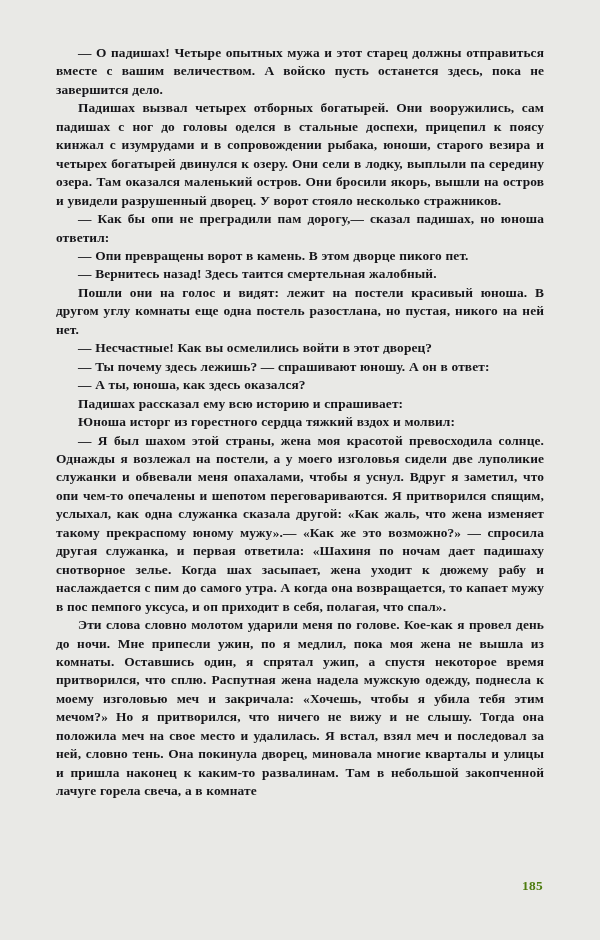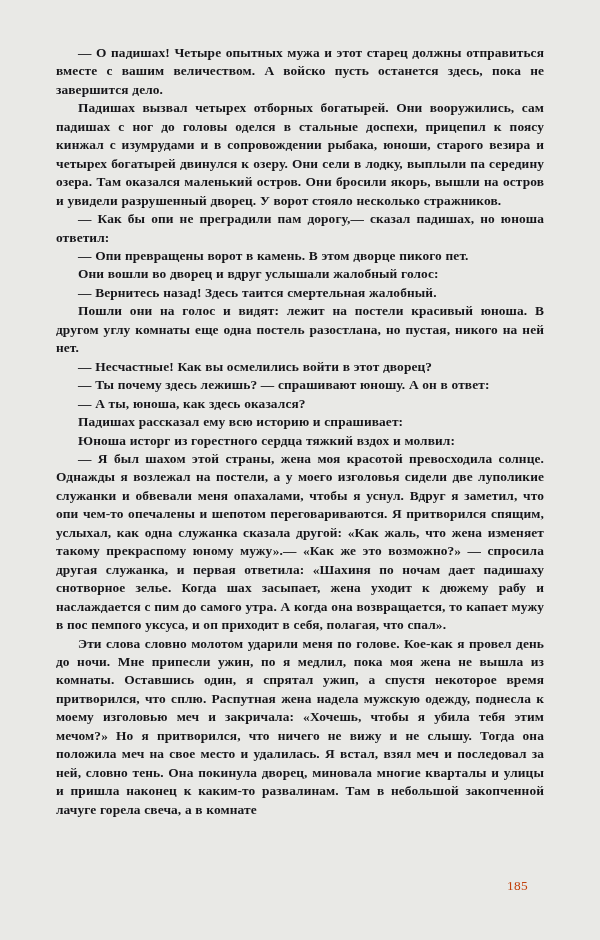--- a/index.html
+++ b/index.html
@@ -37,40 +37,39 @@
     font-weight: bold;
     letter-spacing: 0.1px;
     word-spacing: 0.2px;
     -webkit-font-smoothing: none;
   }
   .para.indent {
     text-indent: 22px;
   }
   .page-number {
     position: absolute;
-    right: 72px;
+    right: 57px;
     top: 878px;
     font-size: 13.4px;
-    font-weight: normal;
-    color: #c2410c;
+    font-weight: bold;
+    color: #4d7c0f;
     font-family: "Liberation Serif", "DejaVu Serif", serif;
     letter-spacing: 0.3px;
   }
 </style>
 </head>
 <body>
 
 <div class="page">
 
   <div class="text-block">
     <p class="para indent">— О падишах! Четыре опытных мужа и этот старец должны отправиться вместе с вашим величеством. А войско пусть останется здесь, пока не завершится дело.</p>
     <p class="para indent">Падишах вызвал четырех отборных богатырей. Они вооружились, сам падишах с ног до головы оделся в стальные доспехи, прицепил к поясу кинжал с изумрудами и в сопровождении рыбака, юноши, старого везира и четырех богатырей двинулся к озеру. Они сели в лодку, выплыли па середину озера. Там оказался маленький остров. Они бросили якорь, вышли на остров и увидели разрушенный дворец. У ворот стояло несколько стражников.</p>
     <p class="para indent">— Как бы опи не преградили пам дорогу,— сказал падишах, но юноша ответил:</p>
     <p class="para indent">— Опи превращены ворот в камень. В этом дворце пикого пет.</p>
-    <p class="para indent">Они вошли во дворец и вдруг услышали жалобный голос:</p>
     <p class="para indent">— Вернитесь назад! Здесь таится смертельная жалобный.</p>
     <p class="para indent">Пошли они на голос и видят: лежит на постели красивый юноша. В другом углу комнаты еще одна постель разостлана, но пустая, никого на ней нет.</p>
     <p class="para indent">— Несчастные! Как вы осмелились войти в этот дворец?</p>
     <p class="para indent">— Ты почему здесь лежишь? — спрашивают юношу. А он в ответ:</p>
     <p class="para indent">— А ты, юноша, как здесь оказался?</p>
     <p class="para indent">Падишах рассказал ему всю историю и спрашивает:</p>
     <p class="para indent">Юноша исторг из горестного сердца тяжкий вздох и молвил:</p>
     <p class="para indent">— Я был шахом этой страны, жена моя красотой превосходила солнце. Однажды я возлежал на постели, а у моего изголовья сидели две луполикие служанки и обвевали меня опахалами, чтобы я уснул. Вдруг я заметил, что опи чем-то опечалены и шепотом переговариваются. Я притворился спящим, услыхал, как одна служанка сказала другой: «Как жаль, что жена изменяет такому прекраспому юному мужу».— «Как же это возможно?» — спросила другая служанка, и первая ответила: «Шахиня по ночам дает падишаху снотворное зелье. Когда шах засыпает, жена уходит к дюжему рабу и наслаждается с пим до самого утра. А когда она возвращается, то капает мужу в пос пемпого уксуса, и оп приходит в себя, полагая, что спал».</p>
     <p class="para indent">Эти слова словно молотом ударили меня по голове. Кое-как я провел день до ночи. Мне припесли ужин, по я медлил, пока моя жена не вышла из комнаты. Оставшись один, я спрятал ужип, а спустя некоторое время притворился, что сплю. Распутная жена надела мужскую одежду, поднесла к моему изголовью меч и закричала: «Хочешь, чтобы я убила тебя этим мечом?» Но я притворился, что ничего не вижу и не слышу. Тогда она положила меч на свое место и удалилась. Я встал, взял меч и последовал за ней, словно тень. Она покинула дворец, миновала многие кварталы и улицы и пришла наконец к каким-то развалинам. Там в небольшой закопченной лачуге горела свеча, а в комнате</p>
   </div>

